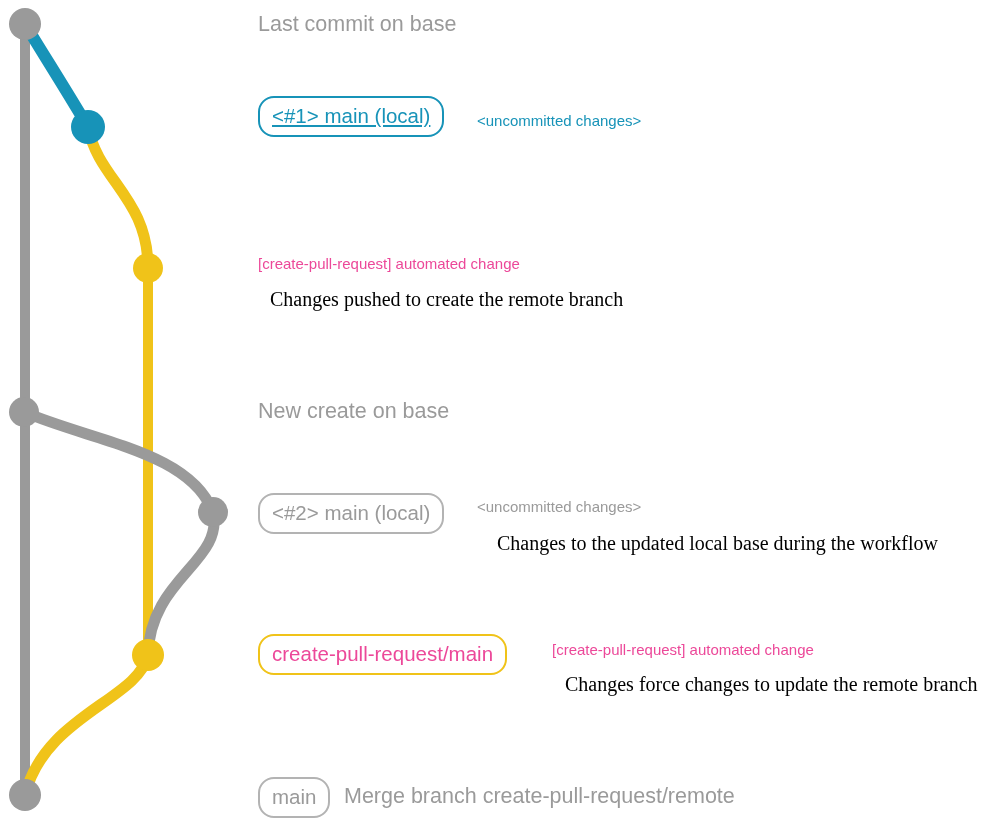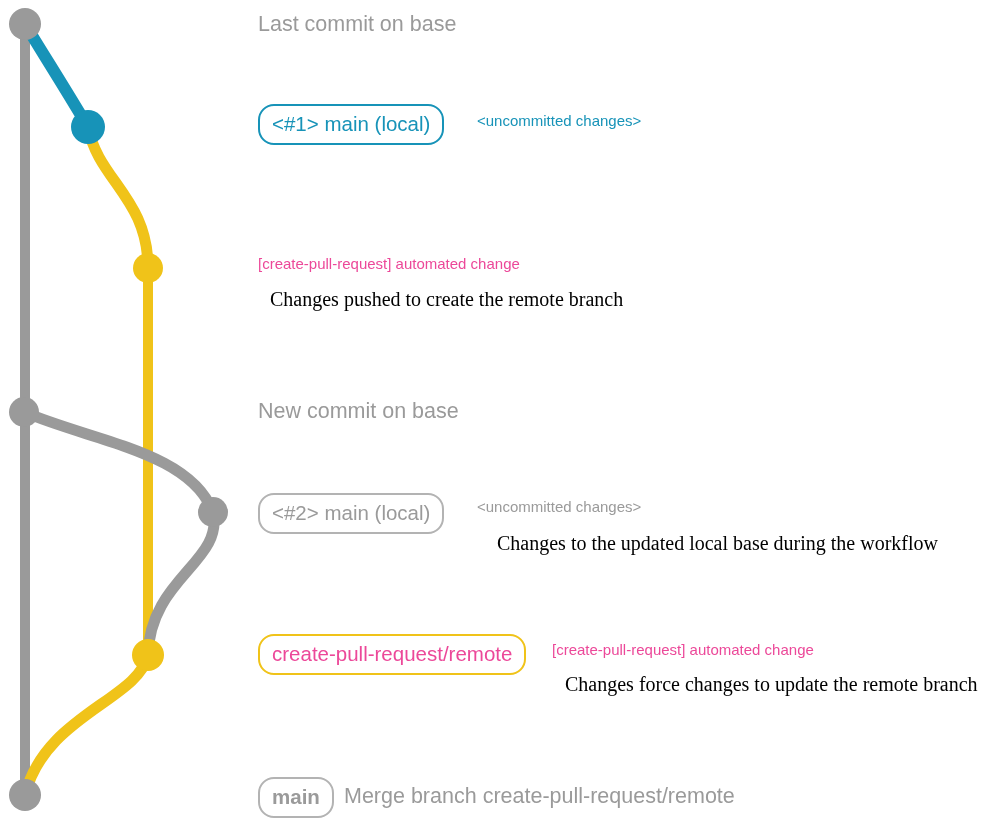--- a/index.html
+++ b/index.html
@@ -42,32 +42,32 @@
     <circle cx="24" cy="412" r="15" fill="#9a9a9a"></circle>
     <circle cx="213" cy="512" r="15" fill="#9a9a9a"></circle>
     <circle cx="25" cy="795" r="16" fill="#9a9a9a"></circle>
     <circle cx="88" cy="127" r="17" fill="#1793b8"></circle>
     <circle cx="148" cy="268" r="15" fill="#f0c319"></circle>
     <circle cx="148" cy="655" r="16" fill="#f0c319"></circle>
   </svg>
 
   <div class="abs lbl" style="left:258px; top:12px;">Last commit on base</div>
 
-  <div class="abs badge teal teal-b" style="left:258px; top:104px;">&lt;#1&gt; main (local)</div>
+  <div class="abs badge teal teal-b" style="left:258px; top:96px;text-decoration:underline;">&lt;#1&gt; main (local)</div>
   <div class="abs title teal" style="left:477px; top:112px;">&lt;uncommitted changes&gt;</div>
 
   <div class="abs title yellow" style="left:258px; top:255px;">[create-pull-request] automated change</div>
   <div class="abs desc" style="left:270px; top:287px;">Changes pushed to create the remote branch</div>
 
-  <div class="abs lbl" style="left:258px; top:399px;">New commit on base</div>
+  <div class="abs lbl" style="left:258px; top:399px;">New create on base</div>
 
   <div class="abs badge gray gray-b" style="left:258px; top:493px;">&lt;#2&gt; main (local)</div>
   <div class="abs title gray" style="left:477px; top:498px;">&lt;uncommitted changes&gt;</div>
   <div class="abs desc" style="left:497px; top:531px;">Changes to the updated local base during the workflow</div>
 
-  <div class="abs badge yellow yellow-b" style="left:258px; top:634px;">create-pull-request/remote</div>
+  <div class="abs badge yellow yellow-b" style="left:258px; top:634px;">create-pull-request/main</div>
   <div class="abs title yellow" style="left:552px; top:641px;">[create-pull-request] automated change</div>
   <div class="abs desc" style="left:565px; top:672px;">Changes force changes to update the remote branch</div>
 
-  <div class="abs badge gray gray-b" style="left:258px; top:777px;font-weight:bold;">main</div>
+  <div class="abs badge gray gray-b" style="left:258px; top:777px;">main</div>
   <div class="abs lbl" style="left:344px; top:784px;">Merge branch create-pull-request/remote</div>
 
 </div>
 
 </body></html>

